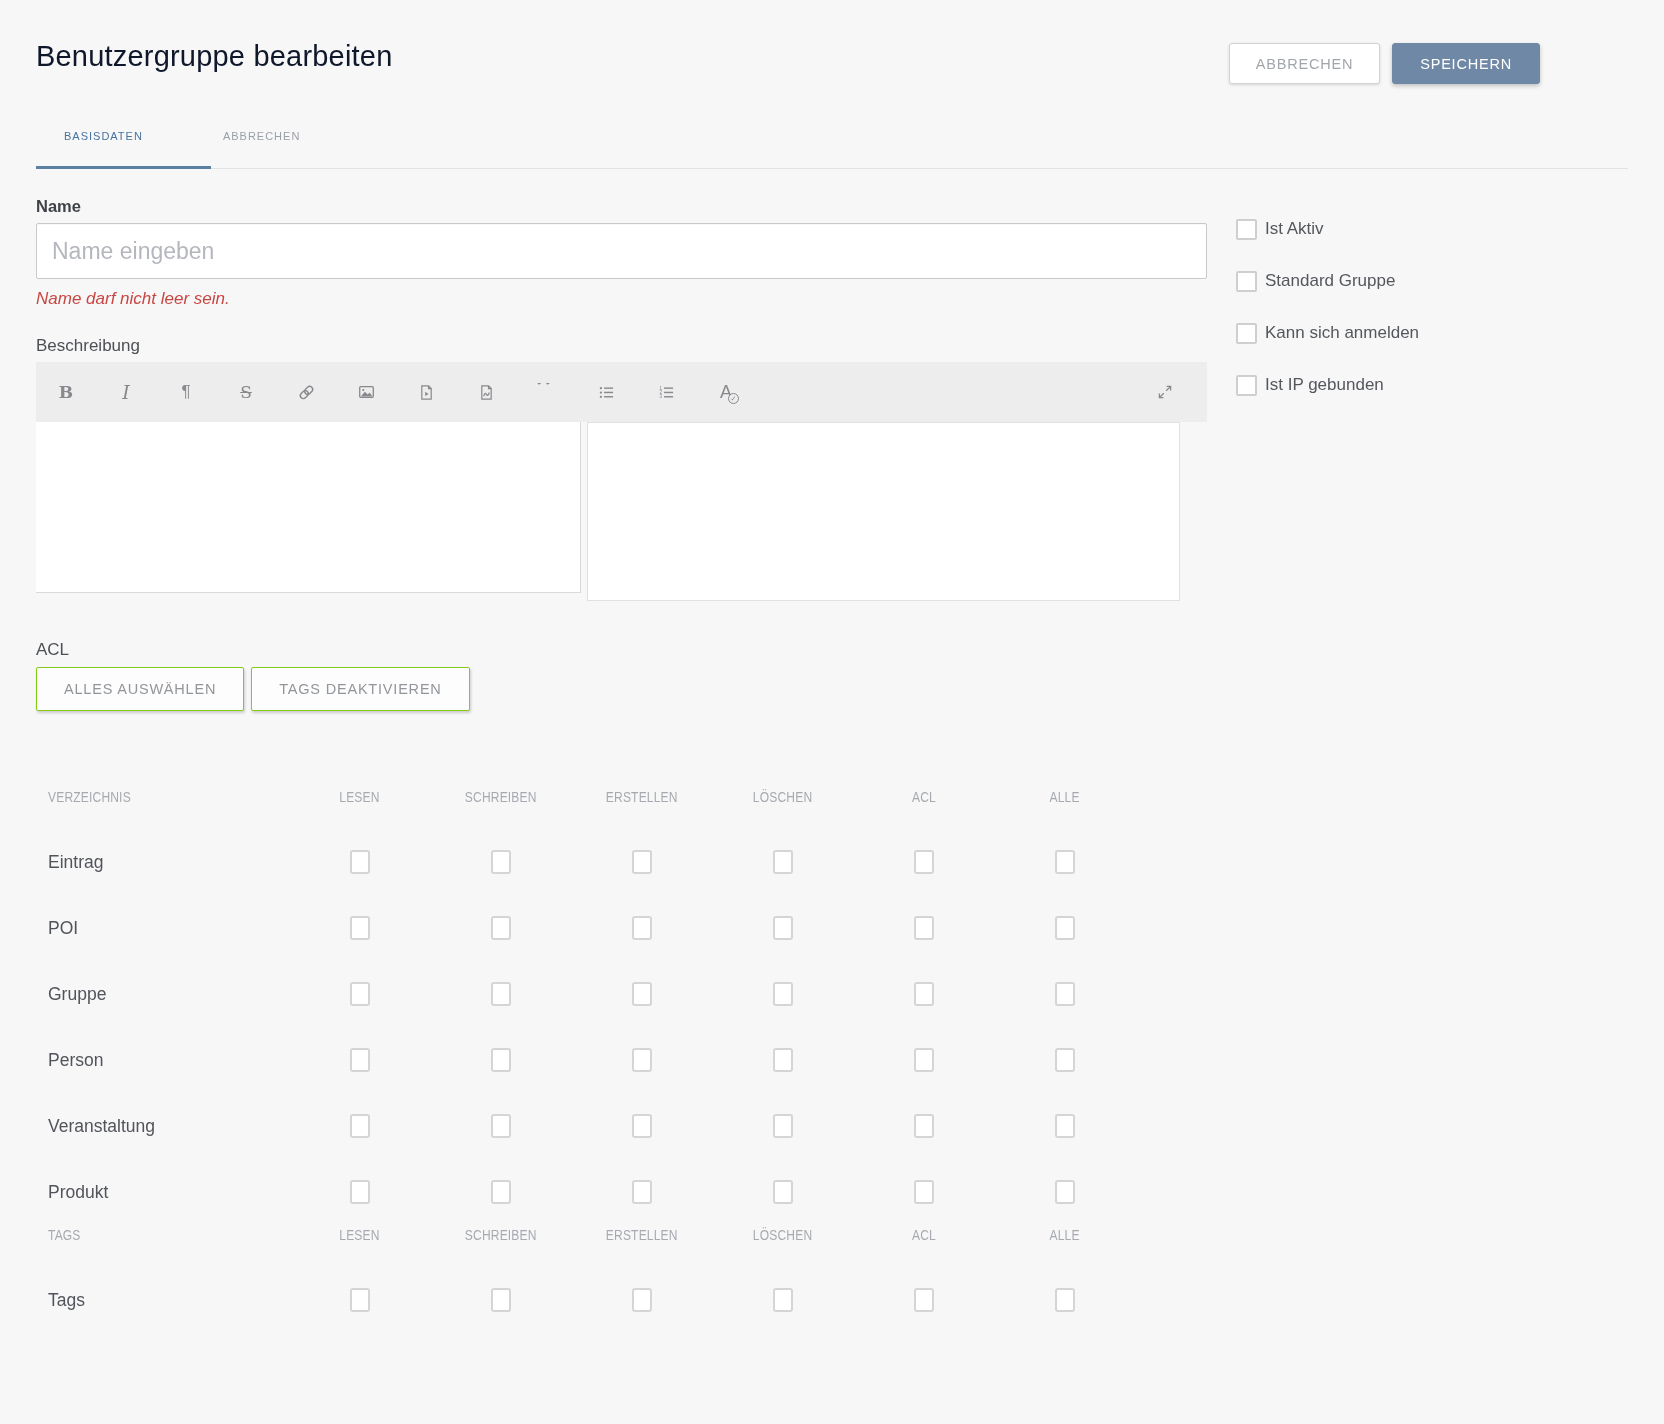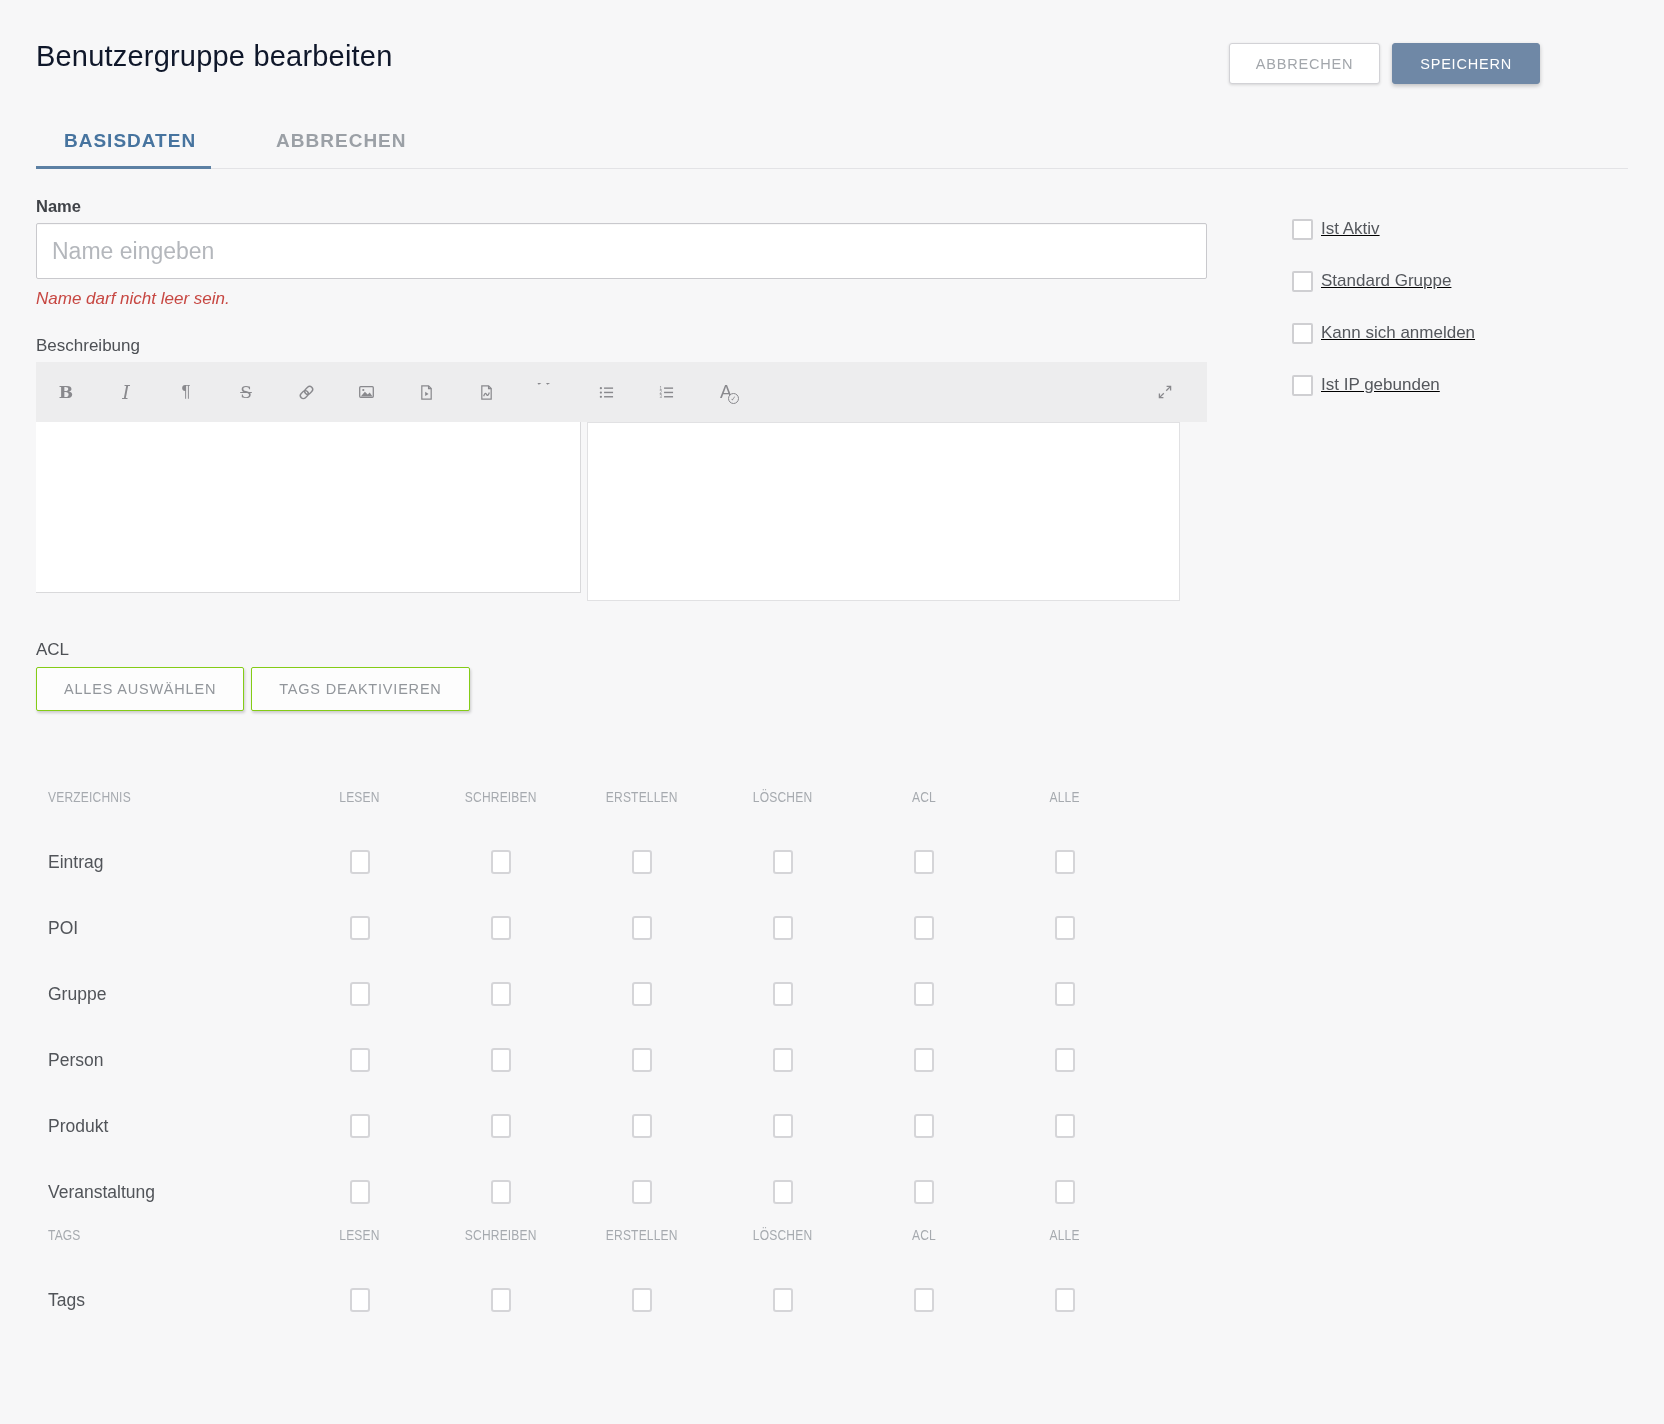--- a/index.html
+++ b/index.html
@@ -26,21 +26,21 @@
     background:#ffffff;border:1px solid #d2d2d6;color:#a2a6ab;
     padding:0 26px;box-shadow:0 1px 3px rgba(0,0,0,.14);
   }
   .btn-save{
     background:#6f88a6;border:1px solid #6f88a6;color:#ffffff;
     padding:0 27px;box-shadow:0 2px 4px rgba(0,0,0,.22);
   }
 
   
   .tabs{position:absolute;left:64px;top:130px;display:flex;gap:80px;}
-  .tab{font-size:19px;letter-spacing:1px;color:#9ba0a6;cursor:pointer;font-weight:700;}
+  .tab{font-size:11px;letter-spacing:1px;color:#9ba0a6;cursor:pointer;font-weight:400;}
   .tab.active{color:#47749f;}
   .tab-underline{position:absolute;left:36px;top:166px;width:175px;height:3px;background:#5c80a4;z-index:2;}
   .tabs-divider{position:absolute;left:36px;right:36px;top:168px;height:1px;background:#e3e3e6;}
 
   
   .main{position:absolute;left:36px;top:195px;width:1171px;}
   .field-label{margin-top:1px;font-size:16.5px;font-weight:bold;color:#404348;line-height:20px;}
   .name-input{
     margin-top:7px;box-sizing:border-box;width:1171px;height:56px;
     border:1px solid #c9c9cd;border-radius:2px;background:#fff;
@@ -105,21 +105,21 @@
   }
   .perm-row-label{font-size:17.5px;color:#515459;}
   .cb{
     box-sizing:border-box;display:inline-block;background:#fff;
     border:2px solid #d5d5d8;border-radius:3px;cursor:pointer;
   }
   .cb.table-cb{width:20px;height:24px;justify-self:center;}
   .cb.flag-cb{width:21px;height:21px;border-color:#cfcfd2;border-radius:2px;flex:0 0 auto;}
 
   
-  .flags{position:absolute;left:1292px;top:216px;width:360px;text-decoration:underline;}
+  .flags{position:absolute;left:1236px;top:216px;width:360px;}
   .flag-row{display:flex;align-items:center;height:26px;margin-bottom:26px;}
   .flag-label{margin-left:8px;font-size:17px;color:#54575c;}
 </style>
 </head>
 <body>
 
 <div class="page">
 
   <div class="title">Benutzergruppe bearbeiten</div>
 
@@ -272,30 +272,30 @@
         <div class="perm-row">
           <span class="perm-row-label">Person</span>
           <span class="cb table-cb"></span>
           <span class="cb table-cb"></span>
           <span class="cb table-cb"></span>
           <span class="cb table-cb"></span>
           <span class="cb table-cb"></span>
           <span class="cb table-cb"></span>
         </div>
         <div class="perm-row">
+          <span class="perm-row-label">Veranstaltung</span>
+          <span class="cb table-cb"></span>
+          <span class="cb table-cb"></span>
+          <span class="cb table-cb"></span>
+          <span class="cb table-cb"></span>
+          <span class="cb table-cb"></span>
+          <span class="cb table-cb"></span>
+        </div>
+        <div class="perm-row">
           <span class="perm-row-label">Produkt</span>
-          <span class="cb table-cb"></span>
-          <span class="cb table-cb"></span>
-          <span class="cb table-cb"></span>
-          <span class="cb table-cb"></span>
-          <span class="cb table-cb"></span>
-          <span class="cb table-cb"></span>
-        </div>
-        <div class="perm-row">
-          <span class="perm-row-label">Veranstaltung</span>
           <span class="cb table-cb"></span>
           <span class="cb table-cb"></span>
           <span class="cb table-cb"></span>
           <span class="cb table-cb"></span>
           <span class="cb table-cb"></span>
           <span class="cb table-cb"></span>
         </div>
         <div class="perm-head">
           <span class="perm-col-head first">TAGS</span>
           <span class="perm-col-head">LESEN</span>

